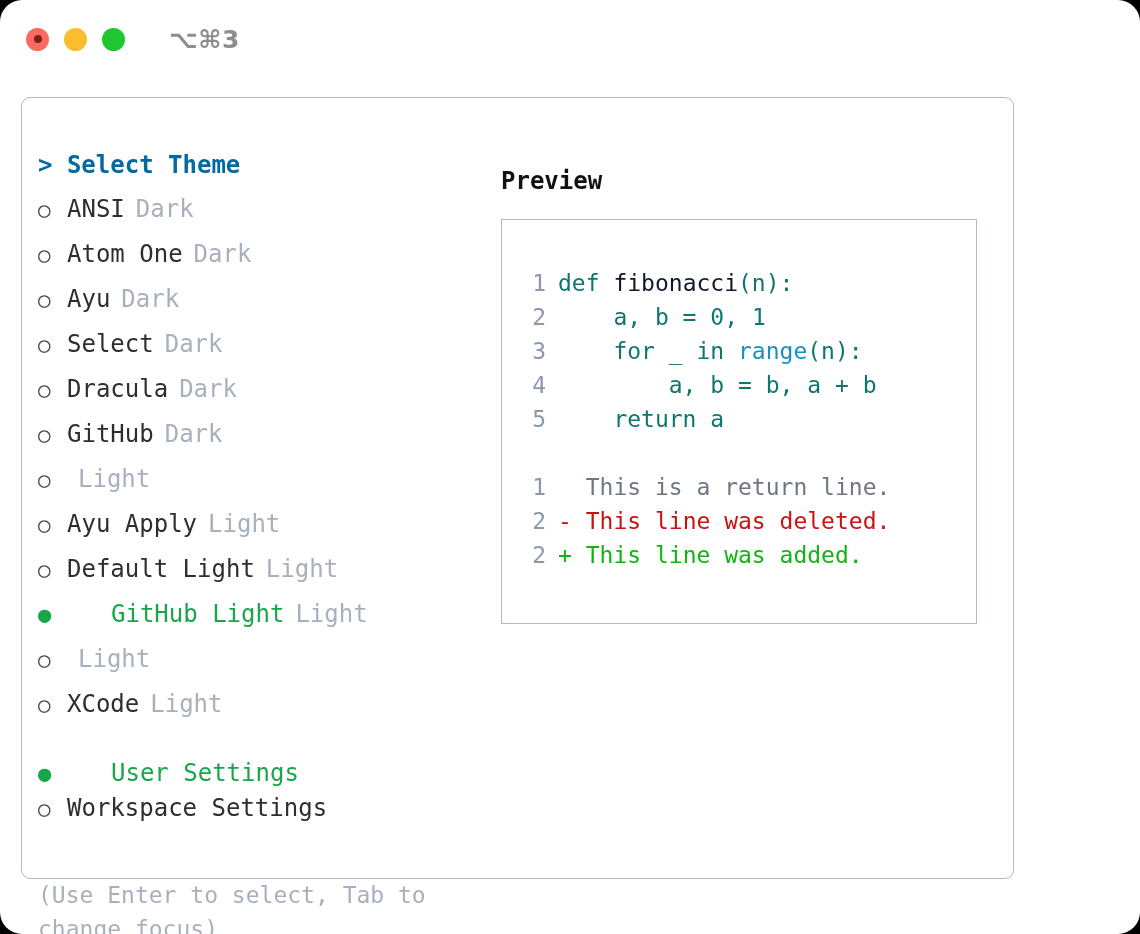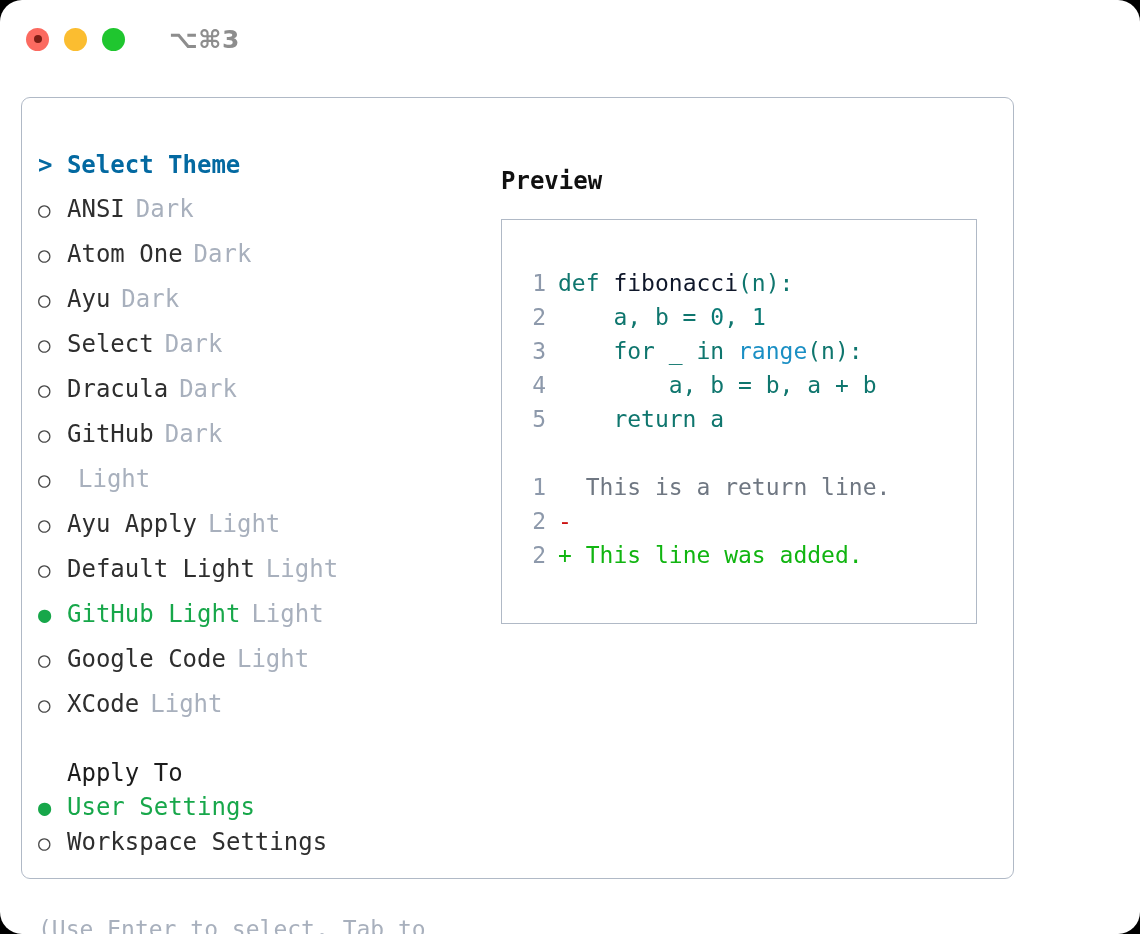--- a/index.html
+++ b/index.html
@@ -130,20 +130,21 @@
   .bullet.sel {
     color: #17a74a;
     font-size: 22px;
   }
   .opt-name {
     color: #2e2e2e;
     text-align: right;
   }
   .opt-row.selected .opt-name {
     color: #17a74a;
+    margin-left: 44px;
   }
   .opt-badge {
     color: #a8b0bd;
     margin-left: 11px;
     margin-top: 10px;
   }
 
   .apply-head {
     font-size: 24px;
     color: #1c1c1c;
@@ -237,27 +238,26 @@
             <div class="opt-row"><span class="bullet">○</span><span class="opt-name">ANSI</span><span class="opt-badge">Dark</span></div>
             <div class="opt-row"><span class="bullet">○</span><span class="opt-name">Atom One</span><span class="opt-badge">Dark</span></div>
             <div class="opt-row"><span class="bullet">○</span><span class="opt-name">Ayu</span><span class="opt-badge">Dark</span></div>
             <div class="opt-row"><span class="bullet">○</span><span class="opt-name">Select</span><span class="opt-badge">Dark</span></div>
             <div class="opt-row"><span class="bullet">○</span><span class="opt-name">Dracula</span><span class="opt-badge">Dark</span></div>
             <div class="opt-row"><span class="bullet">○</span><span class="opt-name">GitHub</span><span class="opt-badge">Dark</span></div>
             <div class="opt-row"><span class="bullet">○</span><span class="opt-badge">Light</span></div>
             <div class="opt-row"><span class="bullet">○</span><span class="opt-name">Ayu Apply</span><span class="opt-badge">Light</span></div>
             <div class="opt-row"><span class="bullet">○</span><span class="opt-name">Default Light</span><span class="opt-badge">Light</span></div>
             <div class="opt-row selected"><span class="bullet sel">●</span><span class="opt-name">GitHub Light</span><span class="opt-badge">Light</span></div>
-            <div class="opt-row"><span class="bullet">○</span><span class="opt-name">Google Code</span><span class="opt-badge">Light</span></div>
+            <div class="opt-row"><span class="bullet">○</span><span class="opt-badge">Light</span></div>
             <div class="opt-row"><span class="bullet">○</span><span class="opt-name">XCode</span><span class="opt-badge">Light</span></div>
           </div>
 
         <div class="spacer-block"></div>
 
-        <div class="apply-head">Apply To</div>
         <div id="apply-list">
             <div class="opt-row selected"><span class="bullet sel">●</span><span class="opt-name">User Settings</span></div>
             <div class="opt-row"><span class="bullet">○</span><span class="opt-name">Workspace Settings</span></div>
           </div>
 
         <div class="hint">(Use Enter to select, Tab to change focus)</div>
       </div>
 
       <div class="right-col">
         <div class="preview-head">Preview</div>
@@ -266,21 +266,21 @@
             <div id="code-block">
                 <div class="code-line"><span class="lno">1</span><span><span class="code-txt">def </span><span class="tok-fn">fibonacci</span><span class="code-txt">(n):</span></span></div>
                 <div class="code-line"><span class="lno">2</span><span><span class="code-txt">    a, b = </span><span class="tok-num">0</span><span class="code-txt">, </span><span class="tok-num">1</span></span></div>
                 <div class="code-line"><span class="lno">3</span><span><span class="code-txt">    for _ in </span><span class="tok-call">range</span><span class="code-txt">(n):</span></span></div>
                 <div class="code-line"><span class="lno">4</span><span><span class="code-txt">        a, b = b, a + b</span></span></div>
                 <div class="code-line"><span class="lno">5</span><span><span class="code-txt">    return a</span></span></div>
               </div>
             <div class="blank-gap"></div>
             <div id="diff-block">
                 <div class="code-line"><span class="lno">1</span><span class="diff-ctx">  </span><span class="diff-ctx">This is a return line.</span></div>
-                <div class="code-line"><span class="lno">2</span><span class="diff-del">- </span></div>
+                <div class="code-line"><span class="lno">2</span><span class="diff-del">- </span><span class="diff-del">This line was deleted.</span></div>
                 <div class="code-line"><span class="lno">2</span><span class="diff-add">+ </span><span class="diff-add">This line was added.</span></div>
               </div>
           </div>
         </div>
       </div>
 
     </div>
   </div>
 </div>
 

